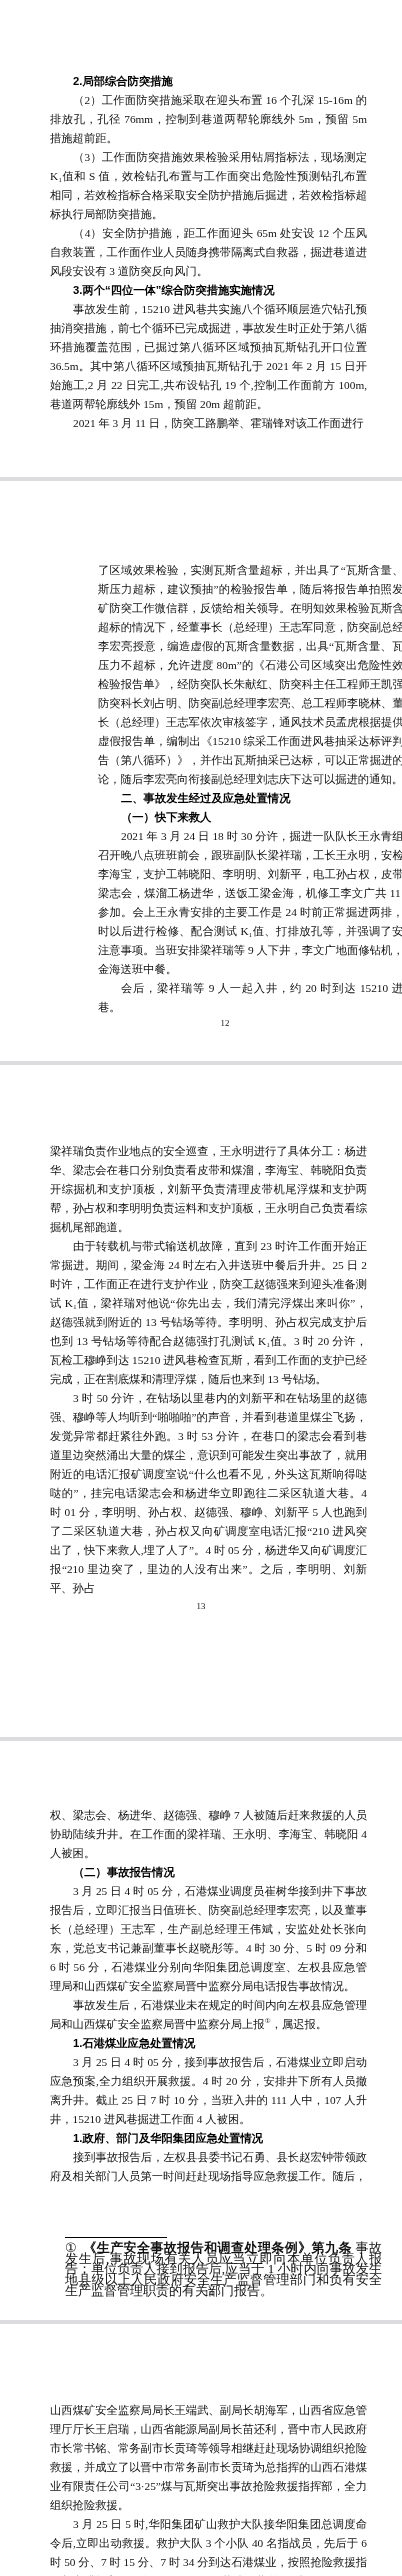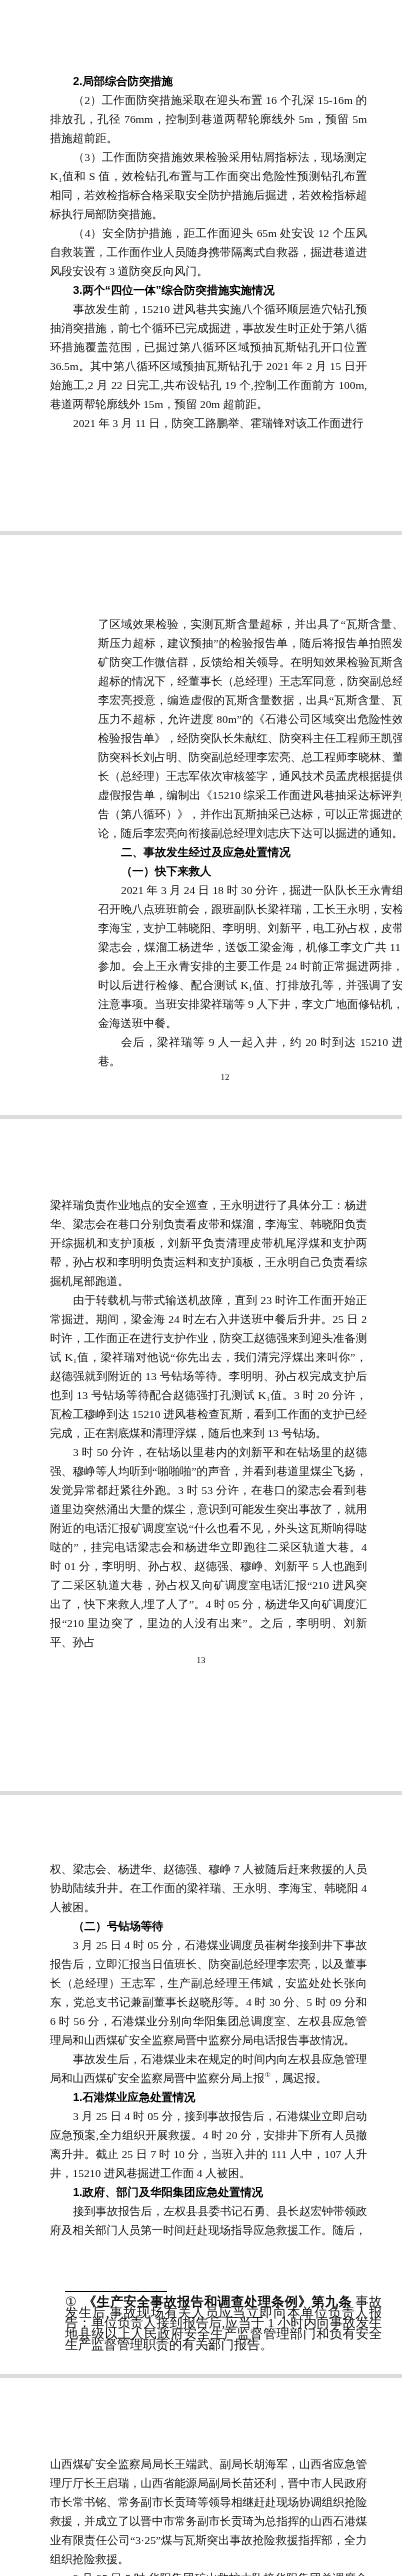--- a/index.html
+++ b/index.html
@@ -1,19 +1,19 @@
 <!DOCTYPE html>
 <html style="font-size:8.2px"><head>
 <meta charset="utf-8">
 <style>
   html,body{margin:0;padding:0;background:#ffffff;}
   body{width:402px;font-family:"Liberation Serif","DejaVu Serif",serif;color:#111;}
   .doc{width:402px;}
   .page{position:relative;background:#ffffff;overflow:hidden;}
-  .page-1{height:531px;}
+  .page-1{height:477px;}
   .page-2{height:580px;margin-left:48px;}
   .page-3{height:672px;}
   .page-4{height:579px;}
   .page-5{height:577px;}
   .page-gap{height:4.1px;background:#dcdcde;}
   .content{position:absolute;left:50px;width:317px;}
   .page-1 .content{top:72px;}
   .page-2 .content{top:80px;}
   .page-3 .content{top:77px;}
   .page-4 .content{top:65px;}
@@ -74,21 +74,21 @@
       <p class="para">3 时 50 分许，在钻场以里巷内的刘新平和在钻场里的赵德强、穆峥等人均听到“啪啪啪”的声音，并看到巷道里煤尘飞扬，发觉异常都赶紧往外跑。3 时 53 分许，在巷口的梁志会看到巷道里边突然涌出大量的煤尘，意识到可能发生突出事故了，就用附近的电话汇报矿调度室说“什么也看不见，外头这瓦斯响得哒哒的”，挂完电话梁志会和杨进华立即跑往二采区轨道大巷。4 时 01 分，李明明、孙占权、赵德强、穆峥、刘新平 5 人也跑到了二采区轨道大巷，孙占权又向矿调度室电话汇报“210 进风突出了，快下来救人,埋了人了”。4 时 05 分，杨进华又向矿调度汇报“210 里边突了，里边的人没有出来”。之后，李明明、刘新平、孙占</p>
     </div>
     <div class="pagenum">13</div>
   </div>
 
   <div class="page-gap"></div>
 
   <div class="page page-4">
     <div class="content">
       <p class="para noindent">权、梁志会、杨进华、赵德强、穆峥 7 人被随后赶来救援的人员协助陆续升井。在工作面的梁祥瑞、王永明、李海宝、韩晓阳 4 人被困。</p>
-      <h3 class="kh">（二）号钻场等待</h3>
+      <h3 class="kh">（二）事故报告情况</h3>
       <p class="para">3 月 25 日 4 时 05 分，石港煤业调度员崔树华接到井下事故报告后，立即汇报当日值班长、防突副总经理李宏亮，以及董事长（总经理）王志军，生产副总经理王伟斌，安监处处长张向东，党总支书记兼副董事长赵晓彤等。4 时 30 分、5 时 09 分和 6 时 56 分，石港煤业分别向华阳集团总调度室、左权县应急管理局和山西煤矿安全监察局晋中监察分局电话报告事故情况。</p>
       <p class="para"><span>事故发生后，石港煤业未在规定的时间内向左权县应急管理局和山西煤矿安全监察局晋中监察分局上报</span><sup class="fnref">①</sup><span>，属迟报。</span></p>
       <h3 class="bh">1.石港煤业应急处置情况</h3>
       <p class="para">3 月 25 日 4 时 05 分，接到事故报告后，石港煤业立即启动应急预案,全力组织开展救援。4 时 20 分，安排井下所有人员撤离升井。截止 25 日 7 时 10 分，当班入井的 111 人中，107 人升井，15210 进风巷掘进工作面 4 人被困。</p>
       <h3 class="bh">1.政府、部门及华阳集团应急处置情况</h3>
       <p class="para">接到事故报告后，左权县县委书记石勇、县长赵宏钟带领政府及相关部门人员第一时间赶赴现场指导应急救援工作。随后，</p>
     </div>
     <div class="footnote">
       <div class="fn-rule"></div>
       <div><span class="fn-marker">①</span><span class="fn-bold">《生产安全事故报告和调查处理条例》第九条</span><span> 事故发生后,事故现场有关人员应当立即向本单位负责人报告；单位负责人接到报告后,应当于 1 小时内向事故发生地县级以上人民政府安全生产监督管理部门和负有安全生产监督管理职责的有关部门报告。</span></div>

